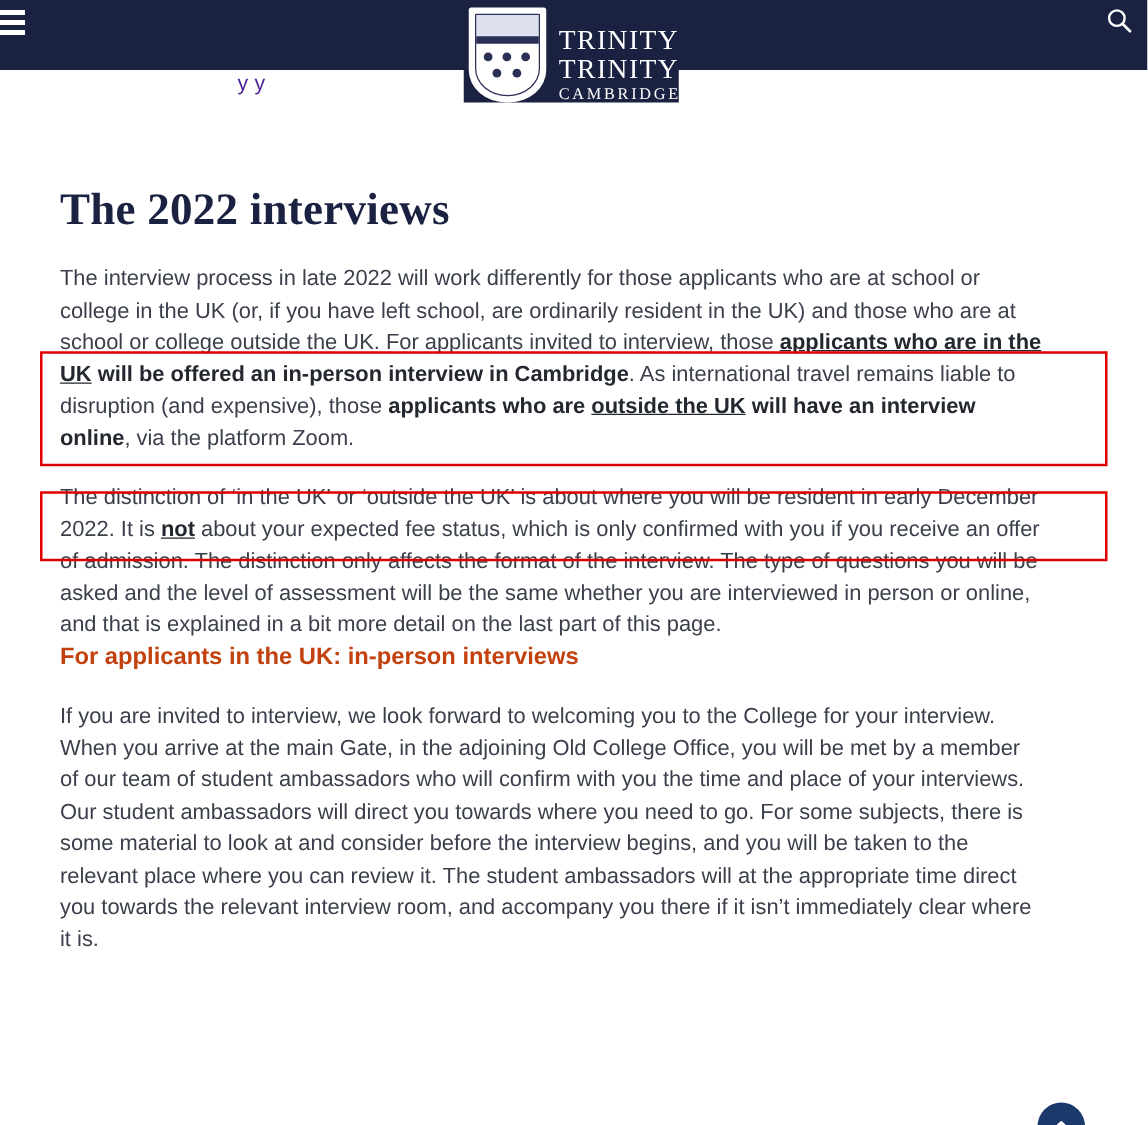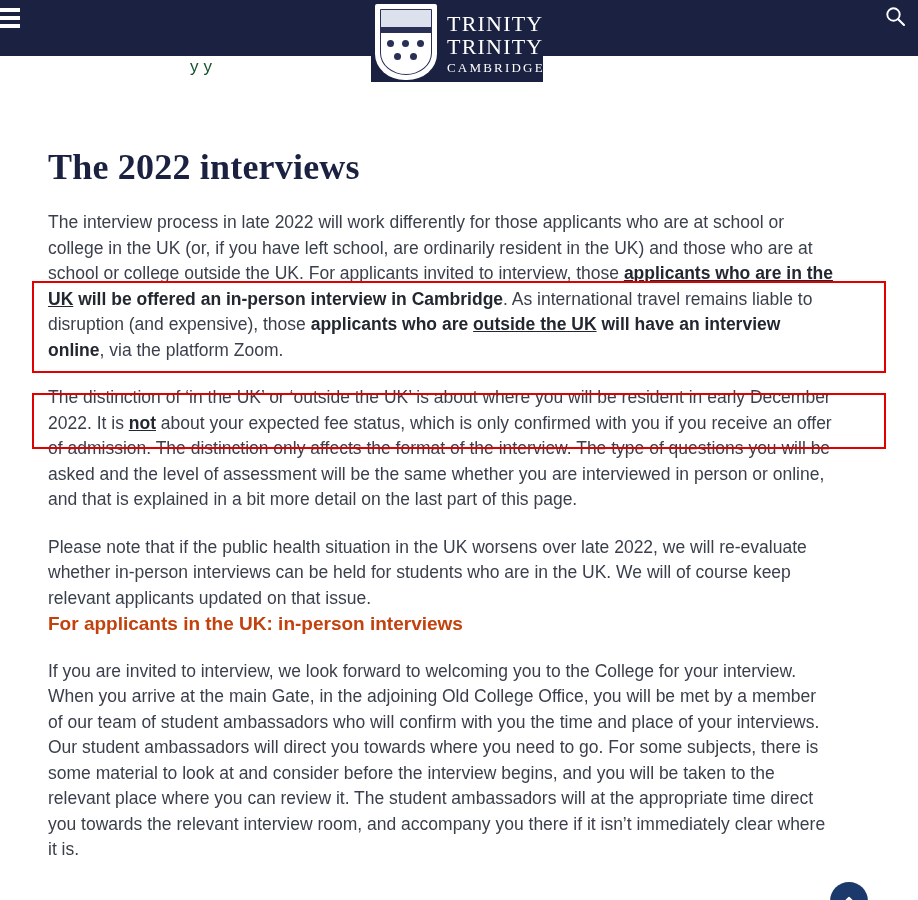--- a/index.html
+++ b/index.html
@@ -50,21 +50,21 @@
 
   
   .logo-block {
     position: absolute;
     left: 371px;
     top: 0px;
     width: 172px;
     height: 82px;
     background: #1b2141;
     display: flex;
-    align-items: center;
+    align-items: flex-end;
     padding-left: 4px;
   }
   .crest {
     width: 62px;
     height: 76px;
     background: #ffffff;
     border-radius: 2px 2px 30px 30px / 2px 2px 26px 26px;
     position: relative;
     margin-top: 2px;
     flex: none;
@@ -113,21 +113,21 @@
     position: absolute;
     left: 0; top: 56px;
     width: 918px;
     height: 26px;
     background: #ffffff;
   }
   .ghost-text {
     position: absolute;
     left: 190px;
     top: 57px;
-    color: #14532d;
+    color: #4c1d95;
     font-size: 17px;
     letter-spacing: .2px;
     white-space: nowrap;
   }
 
   
   .content {
     position: absolute;
     left: 0;
     top: 100px;
@@ -237,21 +237,20 @@
     <div class="para-block">
       <p class="body"><span>The interview process in late 2022 will work differently for those applicants who are at school or college in the UK (or, if you have left school, are ordinarily resident in the UK) and those who are at school or college outside the UK. For applicants invited to interview, those </span><b class="strong"><u class="ul">applicants who are in the UK</u><span> will be offered an in-person interview in Cambridge</span></b><span>. As international travel remains liable to disruption (and expensive), those </span><b class="strong"><span>applicants who are </span><u class="ul">outside the UK</u><span> will have an interview online</span></b><span>, via the platform Zoom.</span></p>
       <div class="hl-box" style="left:-16px; top:71px; width:854px; height:92px;"></div>
     </div>
 
     <div class="para-block">
       <p class="body"><span>The distinction of ‘in the UK’ or ‘outside the UK’ is about where you will be resident in early December 2022. It is </span><b class="strong"><u class="ul">not</u></b><span> about your expected fee status, which is only confirmed with you if you receive an offer of admission. The distinction only affects the format of the interview. The type of questions you will be asked and the level of assessment will be the same whether you are interviewed in person or online, and that is explained in a bit more detail on the last part of this page.</span></p>
       <div class="hl-box" style="left:-16px; top:8px; width:854px; height:56px;"></div>
     </div>
 
-    <p class="body">Please note that if the public health situation in the UK worsens over late 2022, we will re-evaluate whether in-person interviews can be held for students who are in the UK. We will of course keep relevant applicants updated on that issue.</p>
 
     <p class="subhead">For applicants in the UK: in-person interviews</p>
 
     <p class="body">If you are invited to interview, we look forward to welcoming you to the College for your interview. When you arrive at the main Gate, in the adjoining Old College Office, you will be met by a member of our team of student ambassadors who will confirm with you the time and place of your interviews. Our student ambassadors will direct you towards where you need to go. For some subjects, there is some material to look at and consider before the interview begins, and you will be taken to the relevant place where you can review it. The student ambassadors will at the appropriate time direct you towards the relevant interview room, and accompany you there if it isn’t immediately clear where it is.</p>
 
   </div>
 
   <div class="to-top">
     <svg width="18" height="18" viewBox="0 0 18 18" aria-hidden="true">
       <polyline points="3.5,11.5 9,6 14.5,11.5" fill="none" stroke="#ffffff" stroke-width="2.4" stroke-linecap="round" stroke-linejoin="round"></polyline>

